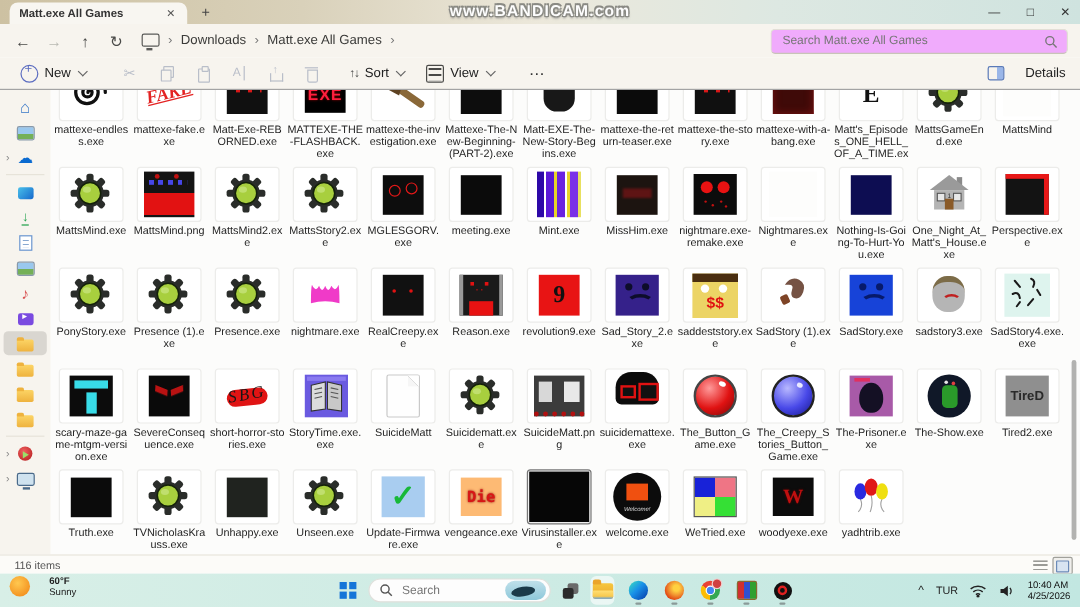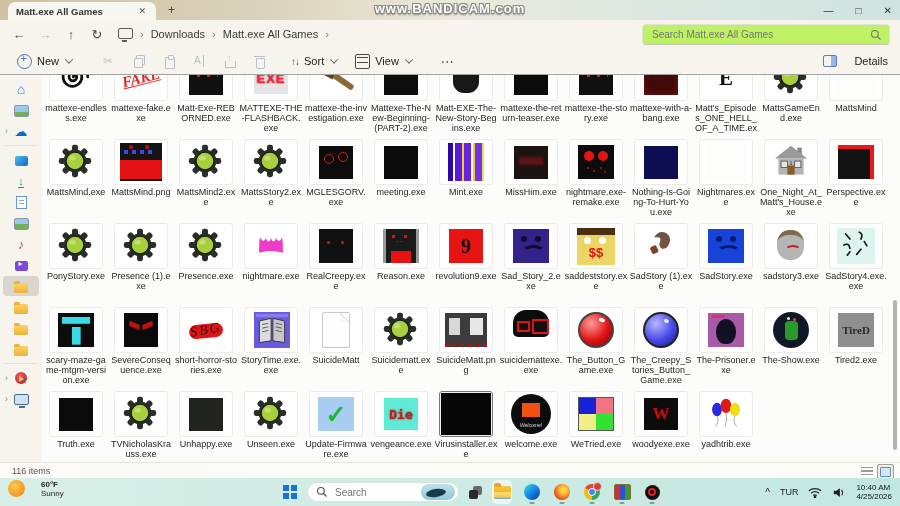--- a/index.html
+++ b/index.html
@@ -20,21 +20,21 @@
     font-size:10px;color:#333}
   
   .navbar{position:absolute;top:20px;left:0;right:0;height:28px;background:#f7f4ee;
     display:flex;align-items:center}
   .nv{width:26px;text-align:center;font-size:13px;color:#4a4a48}
   .nv.dis{color:#b9b9b2}
   .crumb{display:flex;align-items:center;gap:7px;margin-left:8px;font-size:11px;color:#3a3a38}
   .crumb-sep{color:#777;font-size:11px}
   .pcico{width:13px;height:9px;border:1.3px solid #5a5a58;border-radius:2px;position:relative;margin-top:-2px}
   .pcico::after{content:"";position:absolute;left:3px;bottom:-4px;width:5px;height:2px;background:#5a5a58}
-  .navsearch{position:absolute;right:10px;top:4px;width:232px;height:19px;background:#bef264;
+  .navsearch{position:absolute;right:10px;top:4px;width:232px;height:19px;background:#f0abfc;
     border:1px solid #e2dfd6;border-bottom-color:#c8c4b8;border-radius:4px;display:flex;align-items:center;padding:0 7px}
   .navsearch input{border:0;outline:0;background:transparent;flex:1;font-size:10px;color:#555;
     font-family:"Liberation Sans",sans-serif}
   .mag{width:12px;height:12px;flex:0 0 auto}
   
   .toolbar{position:absolute;top:48px;left:0;right:0;height:26px;background:#f7f4ee;
     border-bottom:4px solid #a3a3a3;display:flex;align-items:center;font-size:11px;color:#222}
   .tbtn{display:flex;align-items:center;gap:5px;padding:0 9px;height:22px;border-radius:4px}
   .chev{width:5px;height:5px;border-right:1.2px solid #666;border-bottom:1.2px solid #666;
     transform:rotate(45deg) translate(-1px,-1px);display:inline-block;margin-left:2px}
@@ -107,21 +107,21 @@
   .ic .it{position:absolute;inset:0;display:flex;align-items:center;justify-content:center;font-weight:bold}
   .ic-black{width:34px;height:33px;background:#0b0b0b}
   .ic-dark{width:34px;height:33px;background:#20231f}
   .ic-blank{width:40px;height:38px;background:#fdfdfc}
   .ic-maroon{width:34px;height:33px;background:#3f0a08;box-shadow:inset 0 0 7px #7a1212}
   .ic-navy{width:34px;height:33px;background:#0d0d52}
   .ic-virus{width:50px;height:42px;background:#060606}
   .ic-fake{width:42px;height:38px;background:#fff}
   .ic-fake .it{color:#e32222;font-size:15px;font-style:italic;font-family:"Liberation Serif",serif;
     transform:rotate(-14deg);text-decoration:underline}
-  .ic-exe-red{width:34px;height:32px;background:#e5e5e5}
+  .ic-exe-red{width:34px;height:32px;background:#000000}
   .ic-exe-red .it{color:#ff1f3f;font-size:13px;letter-spacing:1px;text-shadow:0 0 2px #a00}
   .ic-drip{width:34px;height:33px;background:#101010}
   .ic-drip::before{content:"";position:absolute;left:5px;top:0;right:5px;height:15px;
     background:repeating-linear-gradient(90deg,transparent 0 3px,#d81818 3px 6px,transparent 6px 10px)}
   .ic-letter{width:38px;height:36px;background:#fff}
   .ic-letter .it{color:#111;font-size:21px;font-family:"Liberation Serif",serif}
   .ic-pixel{width:42px;height:38px;background:linear-gradient(180deg,#141414 0 46%,#e21212 46% 96%,#141414 96%)}
   .ic-pixel::before{content:"";position:absolute;top:7px;left:4px;width:32px;height:4px;
     background:repeating-linear-gradient(90deg,#4646e8 0 4px,transparent 4px 8px)}
   .ic-pixel::after{content:"";position:absolute;top:2px;left:9px;width:4px;height:4px;border-radius:50%;
@@ -212,24 +212,24 @@
     background:#e8e8ff;transform:rotate(25deg)}
   .ic-prisoner{width:36px;height:34px;background:#a85aa8}
   .ic-prisoner::before{content:"";position:absolute;left:8px;top:6px;width:20px;height:25px;background:#141024;
     border-radius:50% 50% 45% 45%}
   .ic-prisoner::after{content:"";position:absolute;left:4px;top:2px;width:13px;height:3px;background:#e03060}
   .ic-show{width:36px;height:36px;border-radius:50%;background:#101828}
   .ic-show::before{content:"";position:absolute;left:12px;top:9px;width:13px;height:19px;background:#2a9a2a;border-radius:4px}
   .ic-show::after{content:"";position:absolute;left:14px;top:5px;width:3px;height:3px;border-radius:50%;background:#e8e8e8;
     box-shadow:6px 1px 0 #e04040}
   .ic-tired{width:36px;height:34px;background:#8f8f8f}
-  .ic-tired .it{color:#2a2a2a;font-size:11px;font-family:Liberation Serif, serif}
+  .ic-tired .it{color:#2a2a2a;font-size:11px;font-family:Liberation Sans, sans-serif}
   .ic-check{width:36px;height:34px;background:#a9cdf0}
   .ic-check .it{color:#18b838;font-size:25px}
-  .ic-die{width:34px;height:32px;background:#5eead4}
+  .ic-die{width:34px;height:32px;background:#fdba74}
   .ic-die .it{color:#d81616;font-size:13px;font-family:"DejaVu Sans Mono",monospace;text-shadow:0 0 2px #800}
   .ic-welcome{width:40px;height:40px;border-radius:50%;background:#0c0c0c}
   .ic-welcome::before{content:"";position:absolute;left:11px;top:9px;width:18px;height:14px;background:#f05010}
   .ic-welcome .it{top:auto;bottom:6px;color:#ddd;font-size:5px;font-style:italic;font-weight:normal}
   .ic-quads{width:34px;height:32px;border:1px solid #555;
     background:conic-gradient(#ef7585 0 25%,#35e035 25% 50%,#efef85 50% 75%,#1822d8 75%)}
   .ic-woody{width:34px;height:32px;background:#0c0c0c}
   .ic-woody .it{color:#c01010;font-size:17px;font-family:"Liberation Serif",serif;text-shadow:0 0 2px #600}
   .ic-gear,.ic-spiral,.ic-axe,.ic-house,.ic-crown,.ic-blob,.ic-balloons,.ic-book{background:transparent}
   
@@ -614,29 +614,29 @@
           <div class="fname">MissHim.exe</div>
         </div>
         <div class="tile">
           <div class="thumb">
             <span class="ic ic-big-red-eyes"></span>
           </div>
           <div class="fname">nightmare.exe-remake.exe</div>
         </div>
         <div class="tile">
           <div class="thumb">
+            <span class="ic ic-blank"></span>
+          </div>
+          <div class="fname">Nightmares.exe</div>
+        </div>
+        <div class="tile">
+          <div class="thumb">
             <span class="ic ic-navy"></span>
           </div>
           <div class="fname">Nothing-Is-Going-To-Hurt-You.exe</div>
-        </div>
-        <div class="tile">
-          <div class="thumb">
-            <span class="ic ic-blank"></span>
-          </div>
-          <div class="fname">Nightmares.exe</div>
         </div>
         <div class="tile">
           <div class="thumb">
             <span class="ic ic-house"><svg viewBox="0 0 40 40" width="36" height="36">
                 <rect x="27" y="4" width="5" height="9" fill="#8a8a8a"></rect>
                 <polygon points="20,2 38,16 2,16" fill="#9a9a9a"></polygon>
                 <rect x="6" y="16" width="28" height="18" fill="#b4b4b4"></rect>
                 <rect x="9" y="19" width="7" height="7" fill="#e8e8e8" stroke="#555"></rect>
                 <rect x="24" y="19" width="7" height="7" fill="#e8e8e8" stroke="#555"></rect>
                 <rect x="16" y="24" width="8" height="10" fill="#8a5a28"></rect>

